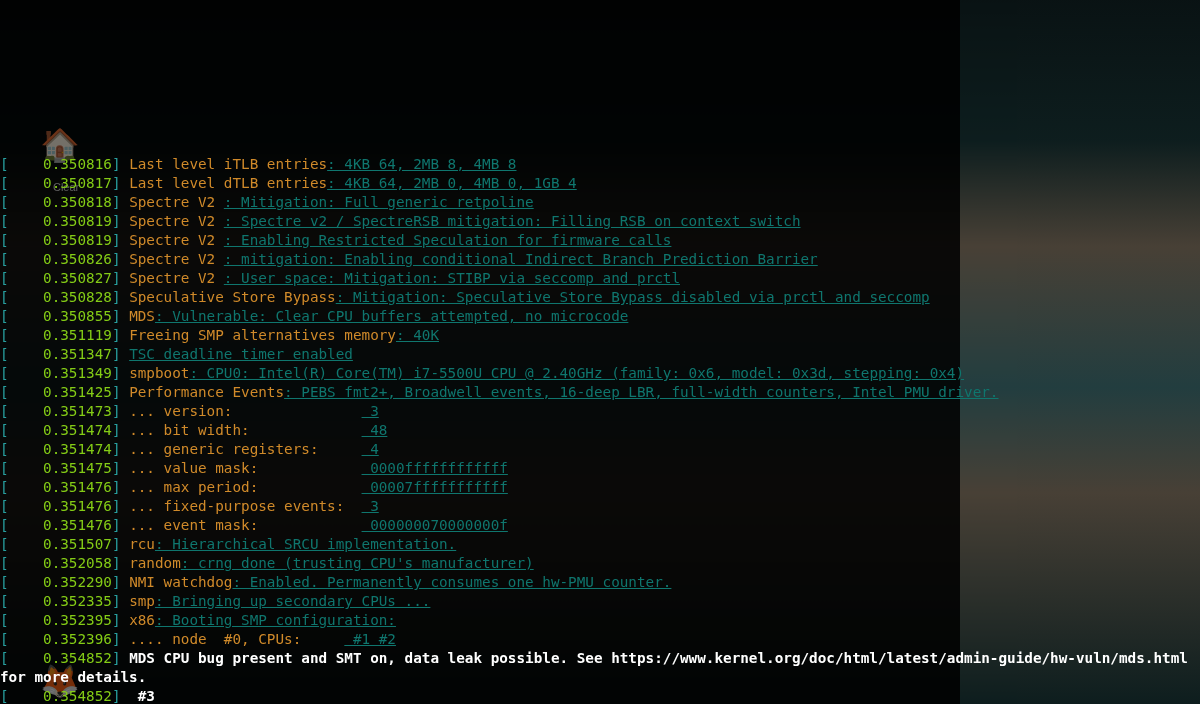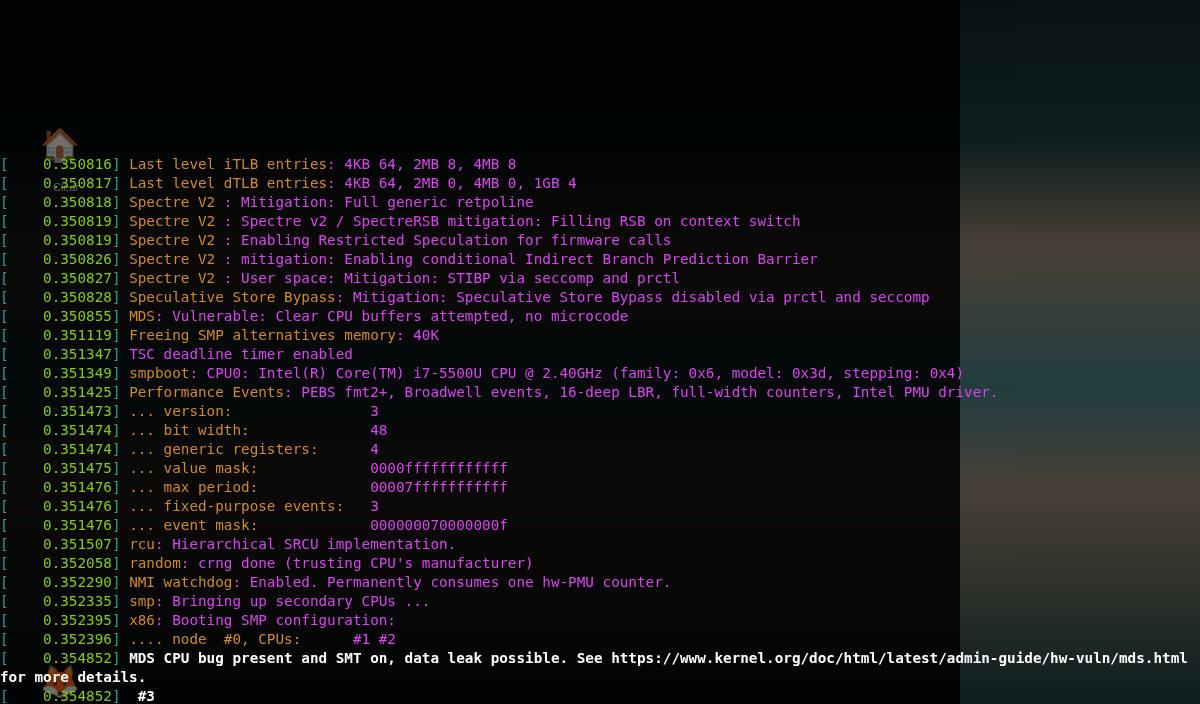--- a/index.html
+++ b/index.html
@@ -29,21 +29,21 @@
   }
   .terminal {
     position: relative;
     z-index: 2;
     padding-top: 3px;
   }
   .line { display: block; white-space: pre-wrap; }
   .br { color: #28a0a0; } 
   .ts { color: #84cc16; } 
   .sub { color: #d08a2a; } 
-  .msg { color: #d946ef; }
+  .msg { color: #0f766e; text-decoration: underline; }
   .bold { font-weight: bold; color: #fff; }
   .icons {
     position: absolute; z-index: 0; left: 20px; top: 60px;
     font-family: sans-serif; font-size: 11px; color: #ccc;
     opacity:0.45;
   }
   .icon-cell { width:80px; text-align:center; margin-bottom:380px;}
   .icon-cell .glyph{ font-size:32px; display:block; margin-bottom:4px;}
   .row2 { display:flex; gap:30px; }
 </style>

